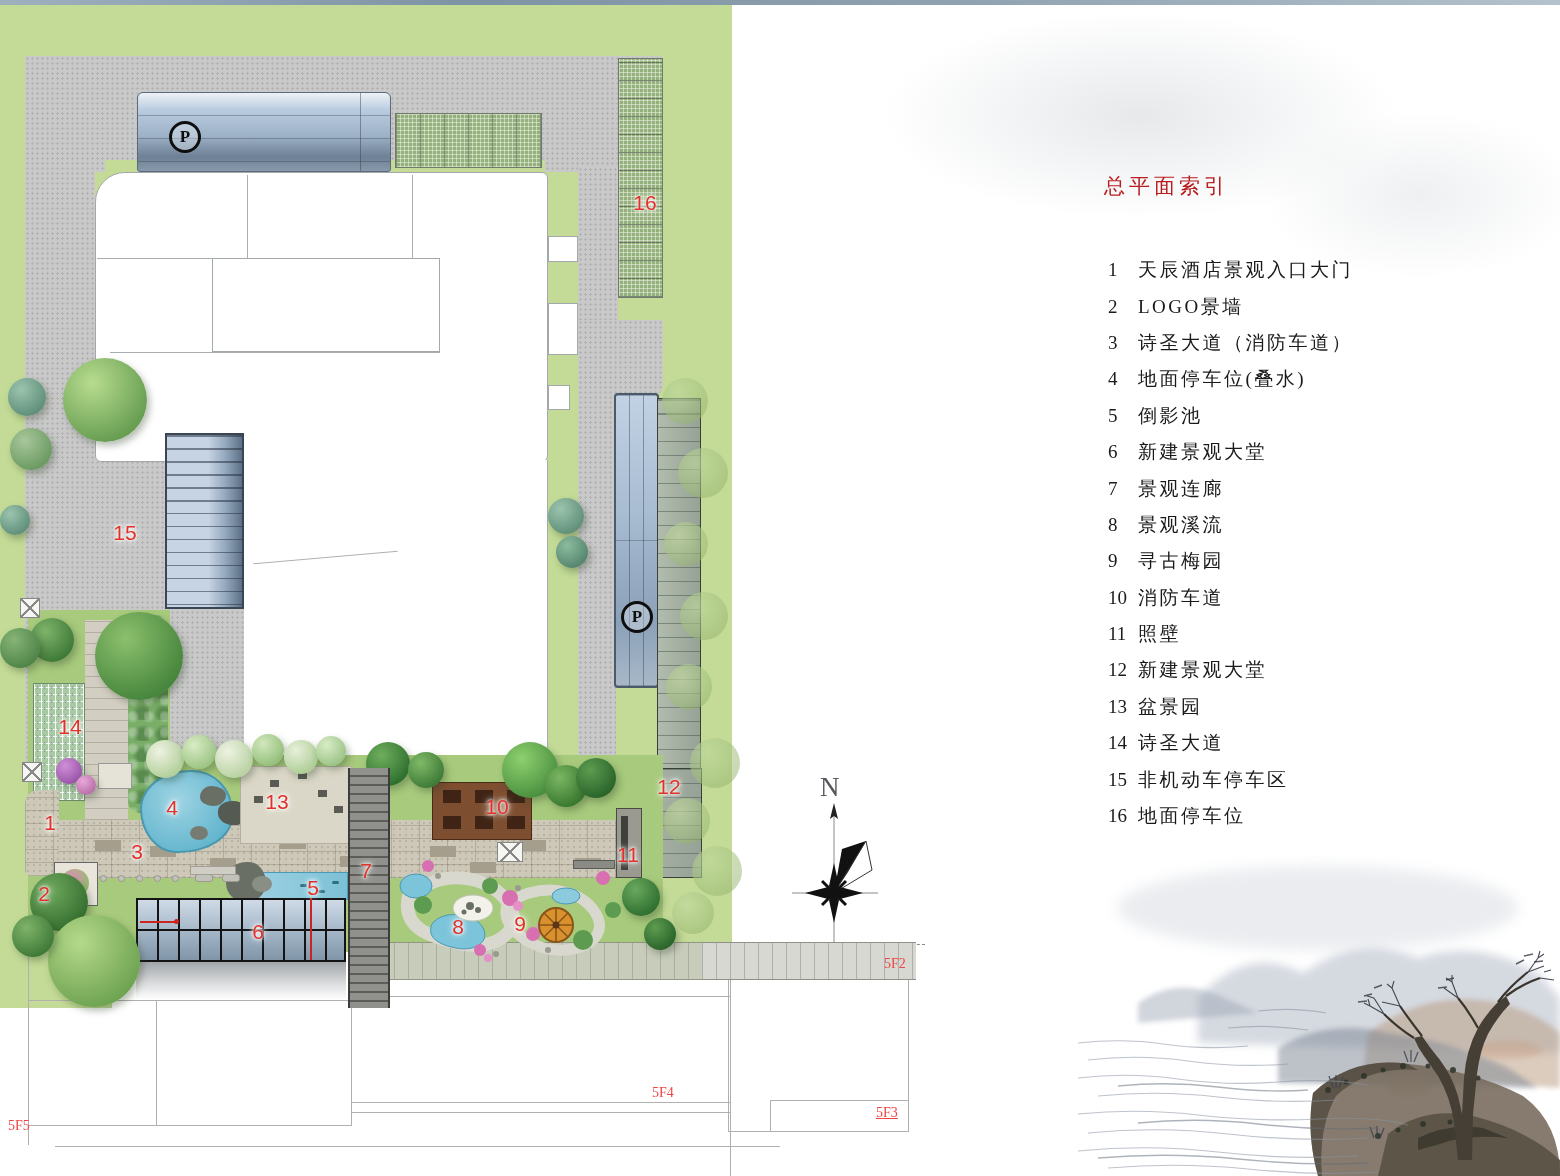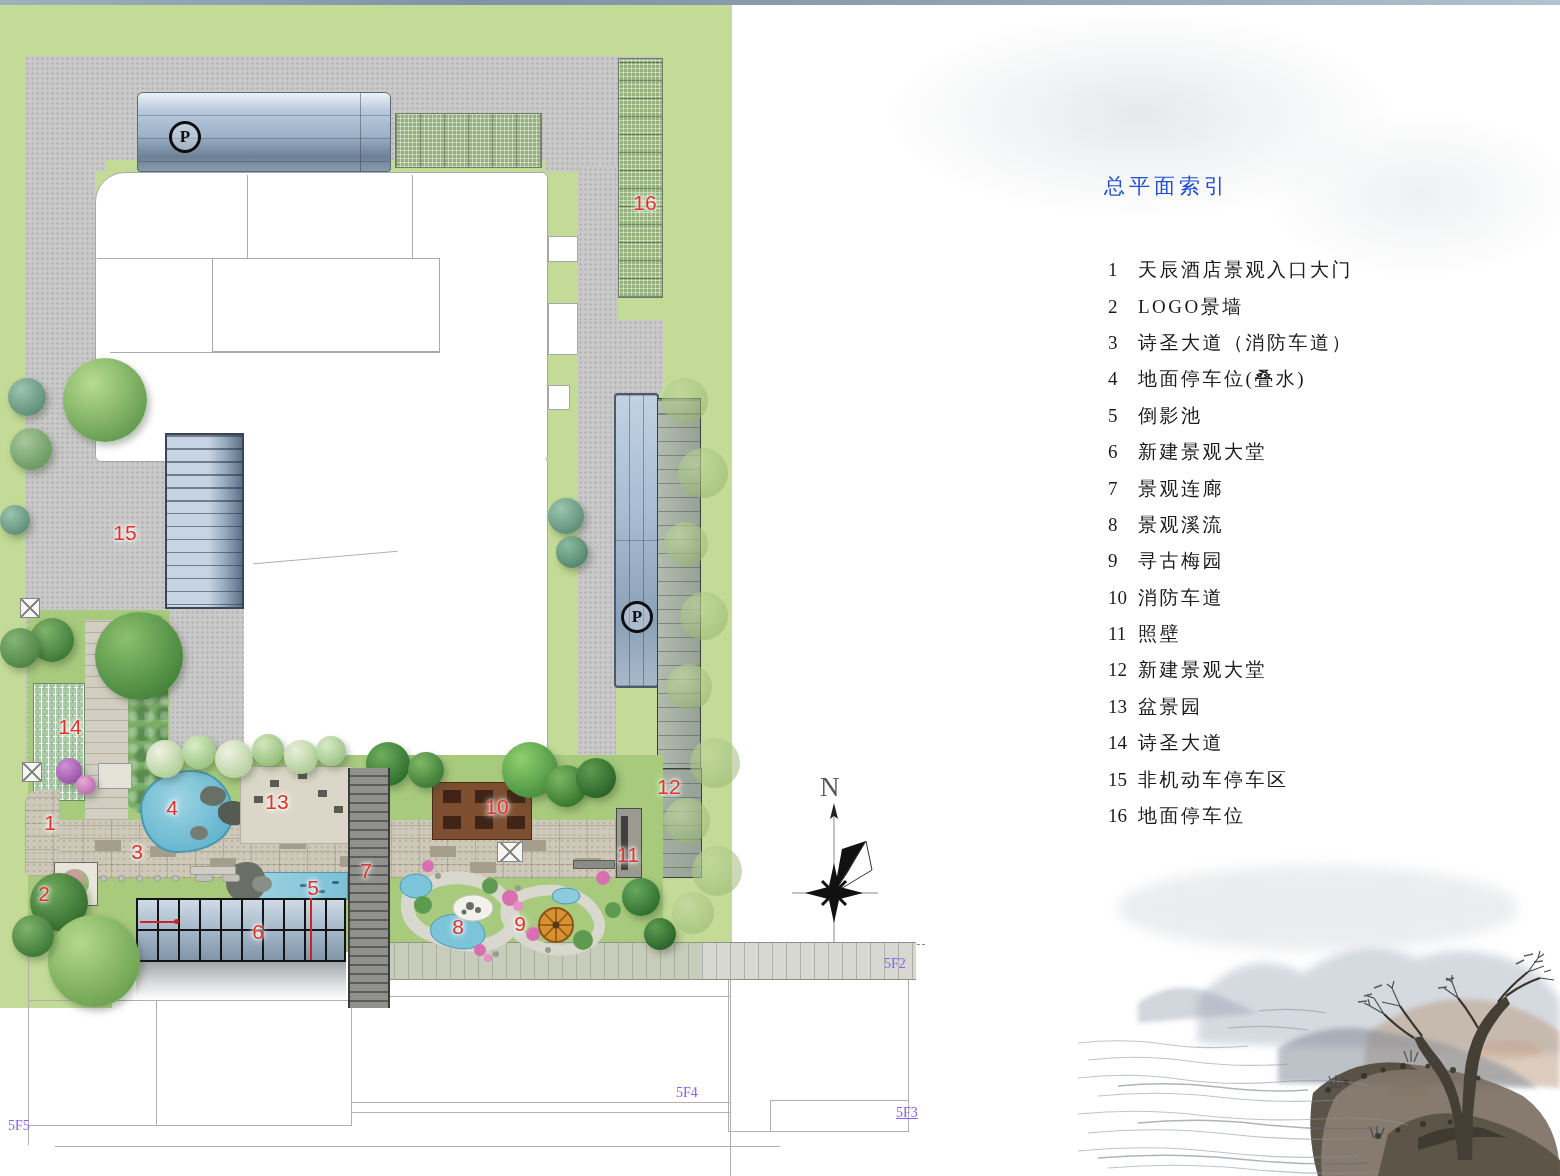--- a/index.html
+++ b/index.html
@@ -38,21 +38,21 @@
   .ln{background:#a8adb2;}
   .oln{border:1px solid #b0b0ae;background:transparent;}
   .lng{background:#b0b0ae;}
   .terr{background-color:#d8d8d2;border-top:1px solid #90908a;border-bottom:1px solid #90908a;
      background-image:repeating-linear-gradient(90deg,rgba(100,100,95,.35) 0 1px,transparent 1px 14px);}
   .corr{background:repeating-linear-gradient(180deg,#90908c 0 7px,#5c5c58 7px 9px);border-left:2px solid #3c3c3a;border-right:2px solid #3c3c3a;}
   .tree{position:absolute;border-radius:50%;box-shadow:3px 4px 7px rgba(50,70,40,.35);}
   .ftree{position:absolute;border-radius:50%;opacity:.85;}
   .rl{position:absolute;transform:translate(-50%,-50%);font:400 21px "Liberation Sans",sans-serif;color:#e2302a;
       text-shadow:0 0 3px #fff,0 0 5px #fff,0 0 8px #fff;z-index:40;}
-  .fl{position:absolute;font:400 14px "Liberation Serif",serif;color:#8b5cf6;z-index:40;}
+  .fl{position:absolute;font:400 14px "Liberation Serif",serif;color:#ef4444;z-index:40;}
   .pmark{position:absolute;width:26px;height:26px;border:3px solid #0e0e0e;border-radius:50%;
       background:rgba(250,252,255,.3);display:flex;align-items:center;justify-content:center;
       font:700 17px "Liberation Serif",serif;color:#0e0e0e;z-index:41;}
   .glass-top{background-image:
       repeating-linear-gradient(180deg,transparent 0 22px,rgba(50,60,75,.35) 22px 23px),
       linear-gradient(90deg,transparent 0 222px,rgba(50,60,75,.45) 222px 223px,transparent 223px),
       linear-gradient(180deg,#eef2f6 0%,#b9cbdf 22%,#9db1c7 55%,#6d8095 82%,#8a9aac 100%);
       border:1px solid #5a6a7a;border-radius:6px 6px 3px 3px;}
   .glass-v{background-image:
       repeating-linear-gradient(90deg,transparent 0 13px,rgba(40,50,65,.4) 13px 14px),
@@ -73,21 +73,21 @@
       linear-gradient(180deg,#cfdae6 0%,#9cb0c2 62%,#8195a8 100%);
       border:2.5px solid #141414;}
   .refl{background:linear-gradient(180deg,rgba(85,92,99,.55),rgba(120,125,130,.28) 55%,rgba(120,125,130,0));}
   .brk{position:absolute;background:#a59e8d;}
   .xbox{background-color:#f5f5f2;border:1px solid #888;background-image:
       linear-gradient(45deg,transparent 46%,#888 46% 54%,transparent 54%),
       linear-gradient(-45deg,transparent 46%,#888 46% 54%,transparent 54%);}
   .wash{position:absolute;border-radius:50%;}
   
   .lg-title{position:absolute;left:1104px;top:172px;font:400 21px "Liberation Sans",sans-serif;
-      color:#1d4ed8;letter-spacing:4px;}
+      color:#b91c1c;letter-spacing:4px;}
   .lg-items{position:absolute;left:1108px;top:252px;}
   .li{height:36.4px;display:flex;align-items:center;font-family:"Liberation Serif",serif;
       font-size:19px;color:#1a1a1a;}
   .li .n{width:30px;letter-spacing:0;}
   .li .t{letter-spacing:2.5px;}
   .nlab{position:absolute;font:400 27px "Liberation Serif",serif;color:#55585c;z-index:40;}
 </style>
 </head>
 <body>
 
@@ -318,22 +318,22 @@
   <div class="rl" style="left:520px;top:924px;">9</div>
   <div class="rl" style="left:497px;top:807px;">10</div>
   <div class="rl" style="left:628px;top:855px;">11</div>
   <div class="rl" style="left:669px;top:787px;">12</div>
   <div class="rl" style="left:277px;top:802px;">13</div>
   <div class="rl" style="left:70px;top:727px;">14</div>
   <div class="rl" style="left:125px;top:533px;">15</div>
   <div class="rl" style="left:645px;top:203px;">16</div>
 
   <div class="fl" style="left:884px;top:956px;">5F2</div>
-  <div class="fl" style="left:896px;top:1105px;text-decoration:underline;">5F3</div>
-  <div class="fl" style="left:676px;top:1085px;">5F4</div>
+  <div class="fl" style="left:876px;top:1105px;text-decoration:underline;">5F3</div>
+  <div class="fl" style="left:652px;top:1085px;">5F4</div>
   <div class="fl" style="left:8px;top:1118px;">5F5</div>
 
   <div class="nlab" style="left:820px;top:772px;">N</div>
   <svg class="p" style="left:780px;top:795px;" width="110" height="160" viewBox="0 0 110 160">
     <line x1="54" y1="12" x2="54" y2="148" stroke="#8a8a88" stroke-width="1"></line>
     <line x1="12" y1="98" x2="98" y2="98" stroke="#8a8a88" stroke-width="1"></line>
     <polygon points="54,8 50,24 54,21 58,24" fill="#222"></polygon>
     <polygon points="54,98 62,54 86,46 68,77" fill="#111"></polygon>
     <polygon points="54,98 86,46 92,75" fill="none" stroke="#333" stroke-width="1"></polygon>
     <polygon points="54,68 59,91 54,98 49,91" fill="#111"></polygon>

